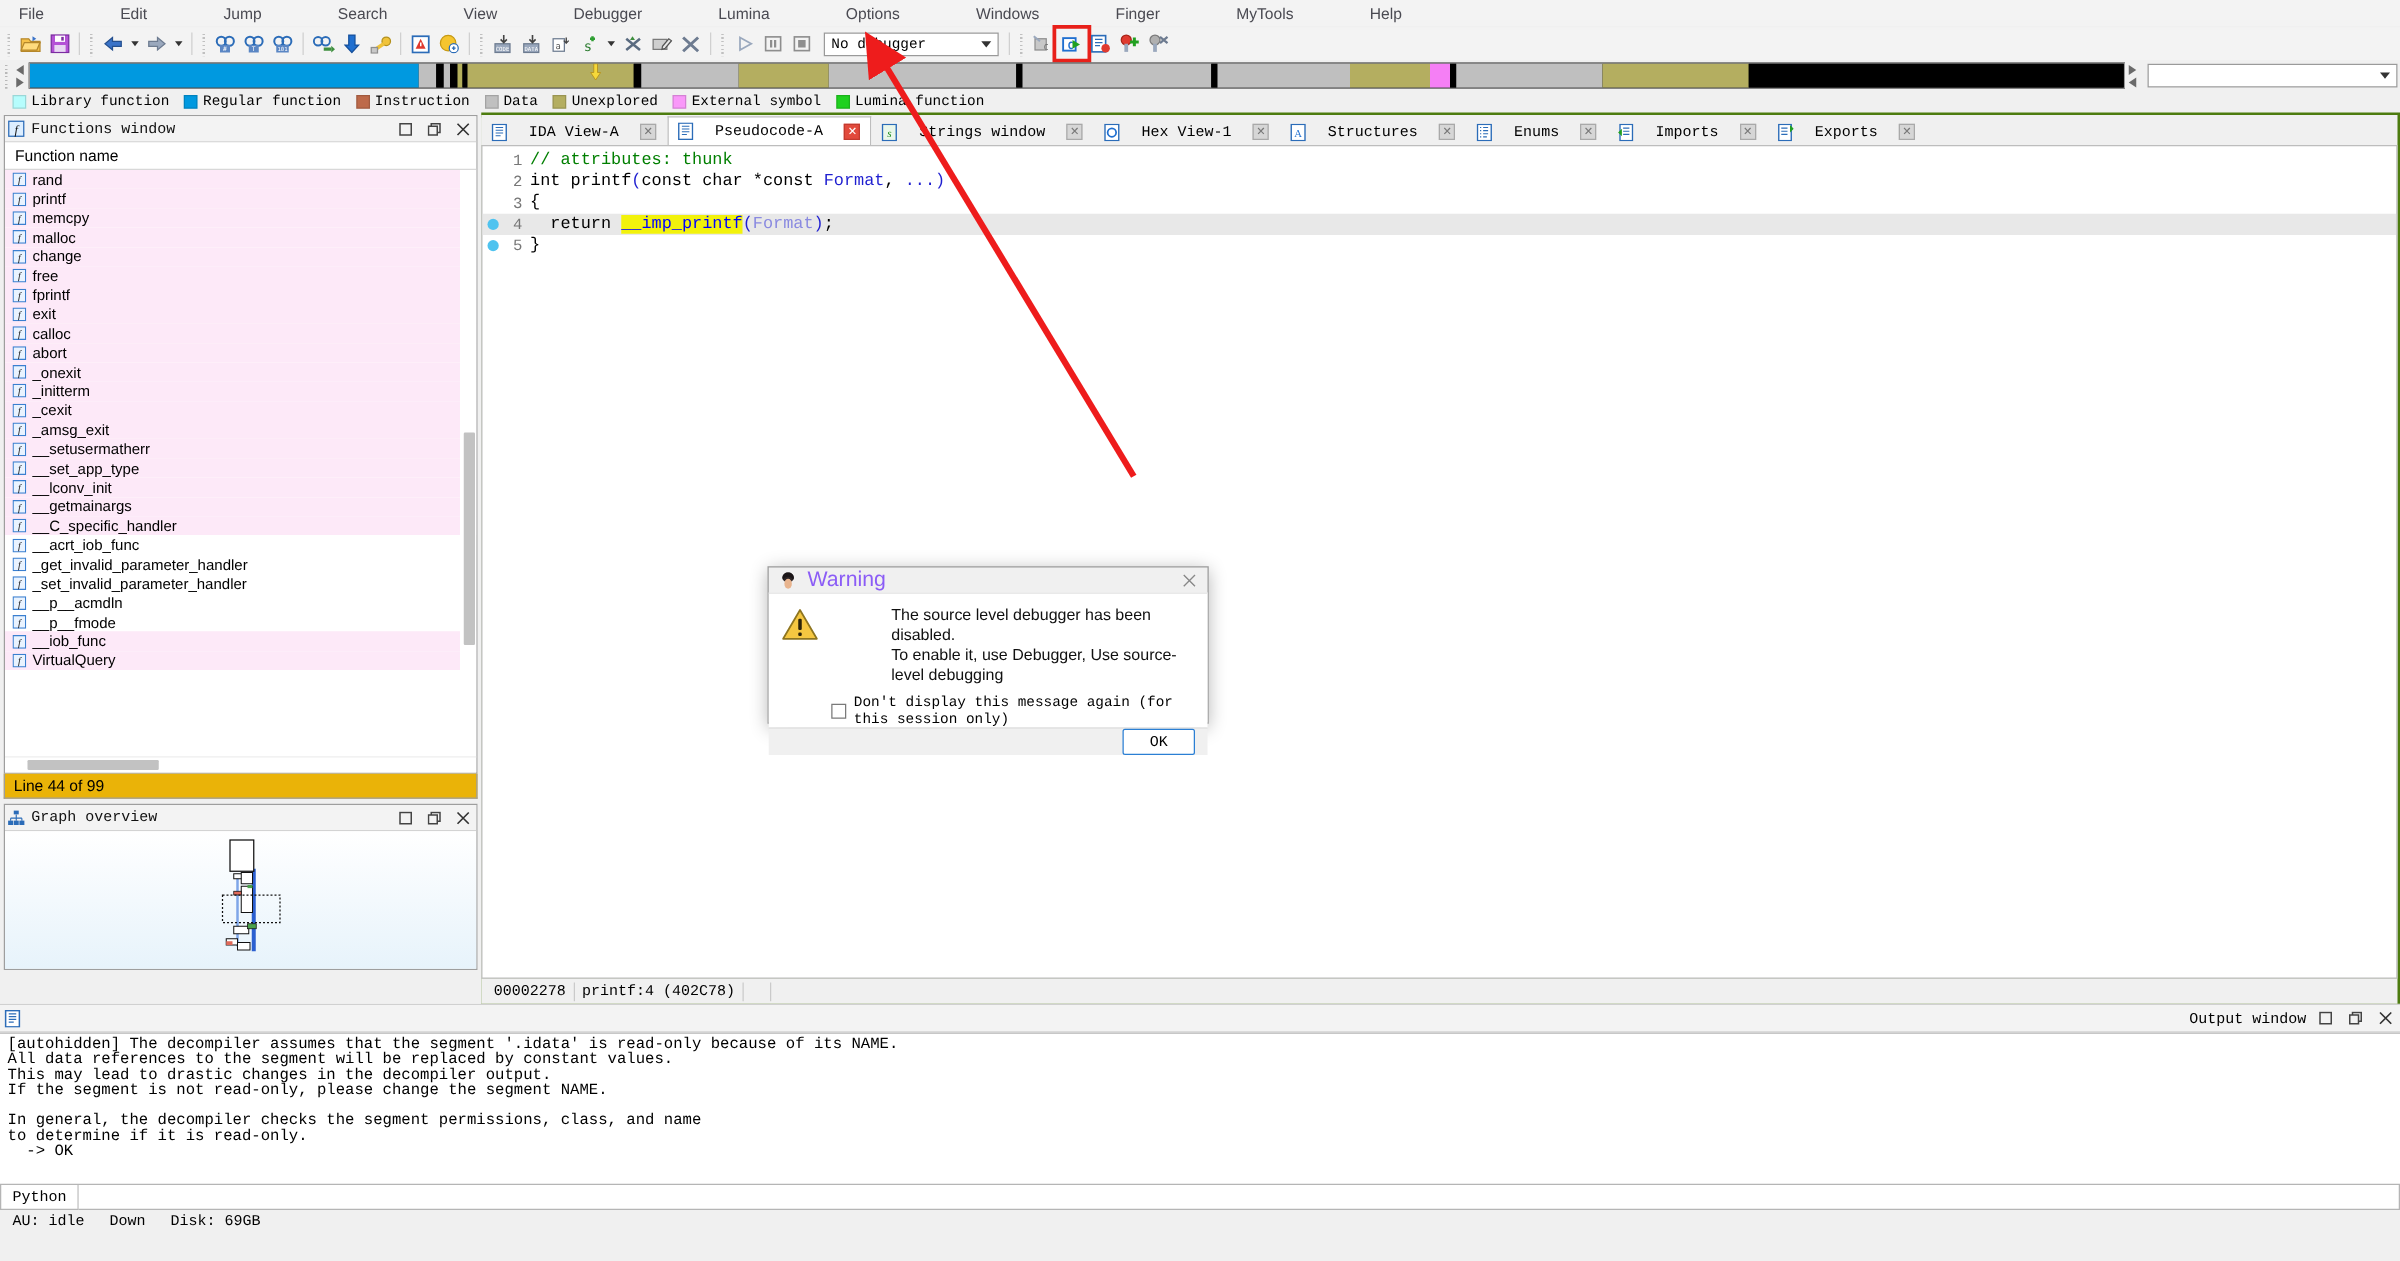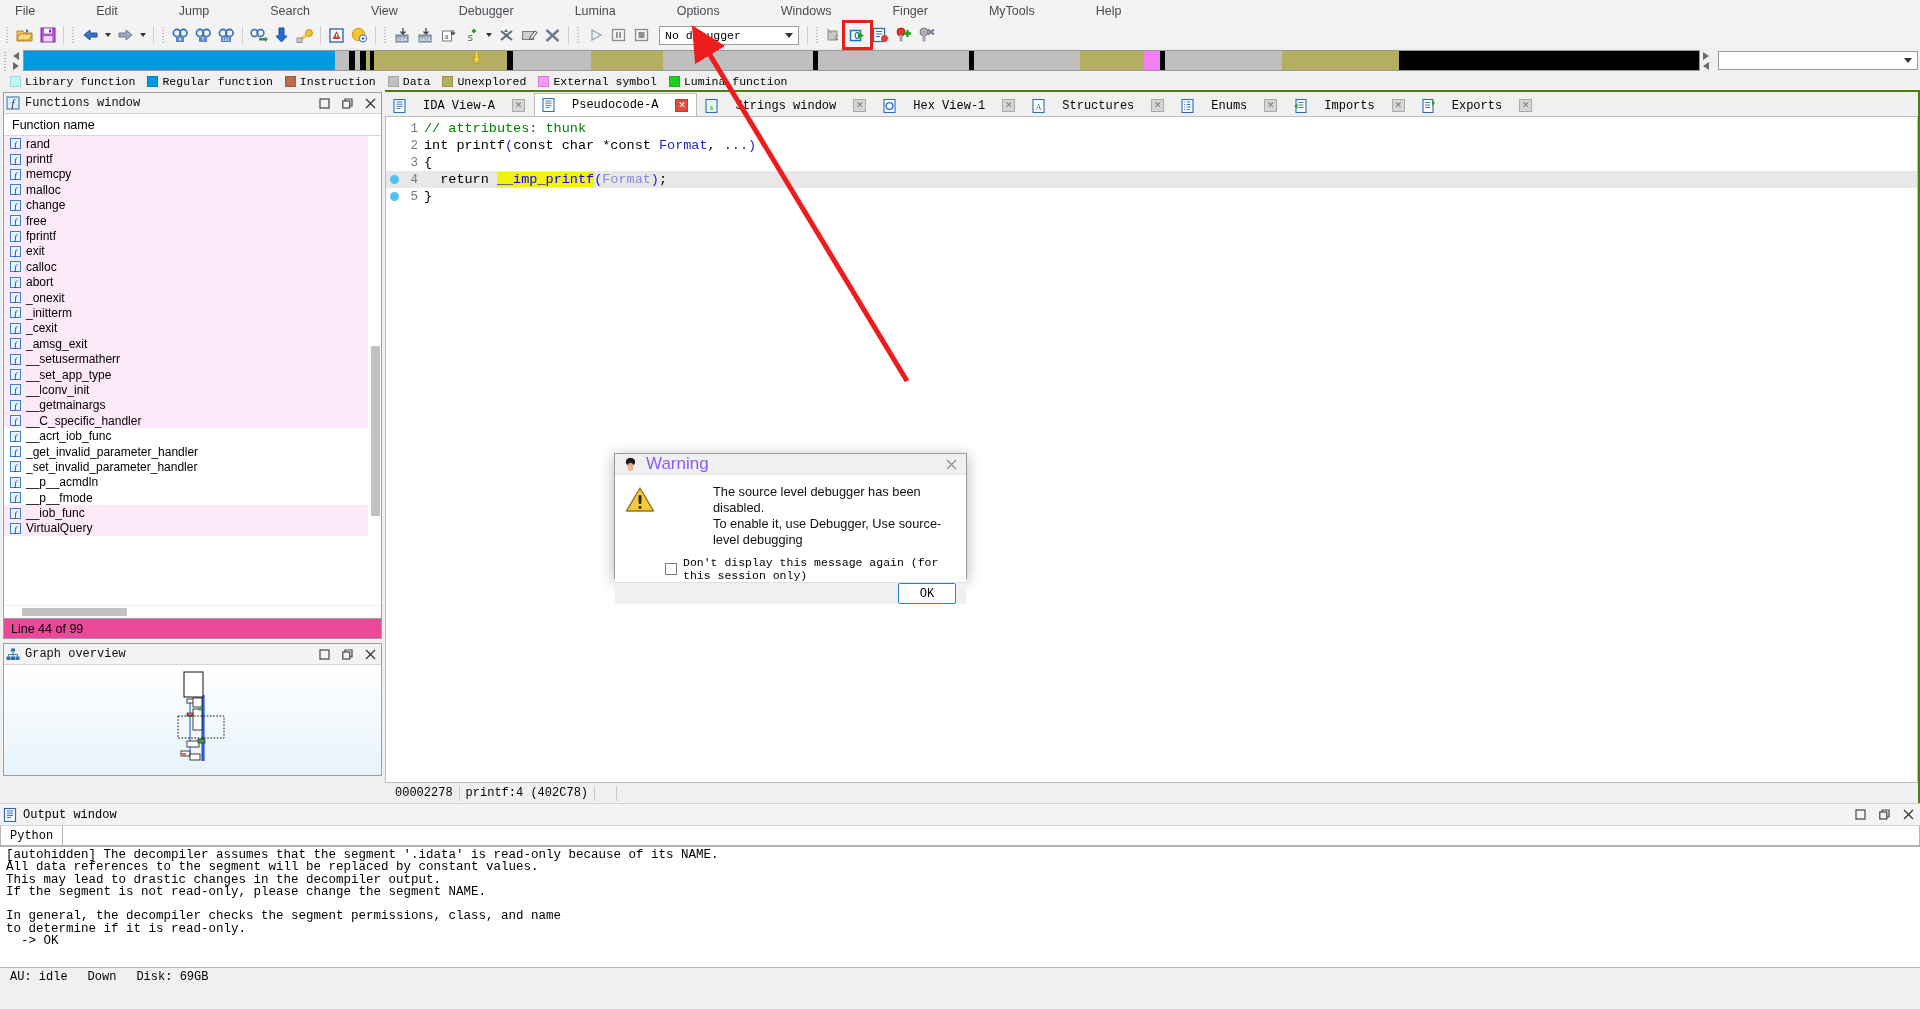--- a/index.html
+++ b/index.html
@@ -152,21 +152,21 @@
   #funcvthumb {
     position: absolute; right: 1px; width: 9px; background: #c2c2c2; border-radius: 1px;
   }
   #funchscroll {
     height: 13px; background: #fff; border-top: 1px solid #eee;
     position: relative; flex: 0 0 auto;
   }
   #funchthumb { position: absolute; left: 18px; top: 2px; height: 8px; width: 105px;
     background: #c2c2c2; border-radius: 1px; }
   #funcstatus {
-    height: 20px; border: 1px solid #9e9e9e; border-top: none; background: #ec4899;
+    height: 20px; border: 1px solid #9e9e9e; border-top: none; background: #eab308;
     display: flex; align-items: center; padding-left: 7px; font-size: 12.5px; color: #000;
   }
 
   
   #graphpanel { margin-top: 4px; height: 133px; }
   #graphbody { flex: 1; background: linear-gradient(to bottom, #ffffff, #e7f3fb); position: relative; overflow: hidden; }
 
   
   #rightcol { flex: 1; display: flex; flex-direction: column;
     background: #4d7c0f; padding: 2px 2px 0 0; }
@@ -208,21 +208,21 @@
     font-family: "Liberation Mono", monospace; font-size: 12px; color: #000;
   }
   #codestatus .cell { padding: 0 6px; border-right: 1px solid #cacaca; height: 15px;
     display: flex; align-items: center; }
 
   
   #outwin { height: 165px; background: #f0f0f0; border-top: 1px solid #d0d0d0;
     display: flex; flex-direction: column; }
   #outtitle {
     height: 22px; background: #f3f3f3; display: flex; align-items: center;
-    padding: 0 3px; gap: 6px; border-bottom: 1px solid #d3d3d3;
+    padding: 0 3px; gap: 6px; border-bottom: 1px solid #d3d3d3; text-align: right;
   }
   #outtitle .otxt { font-family: "Liberation Mono", monospace; font-size: 12px; flex: 1; }
   #outbody {
     flex: 1; background: #fff; border-top: 1px solid #b5b5b5; border-bottom: 1px solid #b5b5b5;
     padding: 1px 0 0 6px; overflow: hidden;
   }
   .oline { font-family: "Liberation Mono", monospace; font-size: 12.5px; color: #000;
     height: 12.3px; white-space: pre; }
   #pyrow { height: 20px; display: flex; align-items: stretch; background: #f0f0f0; }
   #pytab {
@@ -978,34 +978,34 @@
           <rect x="0.8" y="3" width="7" height="7" fill="none" stroke="#444" stroke-width="1.2"></rect>
           <path d="M3 3V1h7v7H8" fill="none" stroke="#444" stroke-width="1.2"></path>
         </svg>
     </div>
     <div class="wbtn">
       <svg width="11" height="11" viewBox="0 0 11 11">
           <path d="M1 1l9 9M10 1l-9 9" stroke="#333" stroke-width="1.3"></path>
         </svg>
     </div>
   </div>
-  <div id="pyrow">
-    <div id="pytab">Python</div>
-    <div id="pyinput"></div>
-  </div>
   <div id="outbody">
       <div class="oline">[autohidden] The decompiler assumes that the segment '.idata' is read-only because of its NAME.</div>
       <div class="oline">All data references to the segment will be replaced by constant values.</div>
       <div class="oline">This may lead to drastic changes in the decompiler output.</div>
       <div class="oline">If the segment is not read-only, please change the segment NAME.</div>
       <div class="oline"></div>
       <div class="oline">In general, the decompiler checks the segment permissions, class, and name</div>
       <div class="oline">to determine if it is read-only.</div>
       <div class="oline">  -&gt; OK</div>
     </div>
+  <div id="pyrow">
+    <div id="pytab">Python</div>
+    <div id="pyinput"></div>
+  </div>
 </div>
 
 <div id="statusbar">
     <div class="scell">AU: idle</div>
     <div class="scell">Down</div>
     <div class="scell">Disk: 69GB</div>
   </div>
 
 <svg id="annotation">
   <defs>

